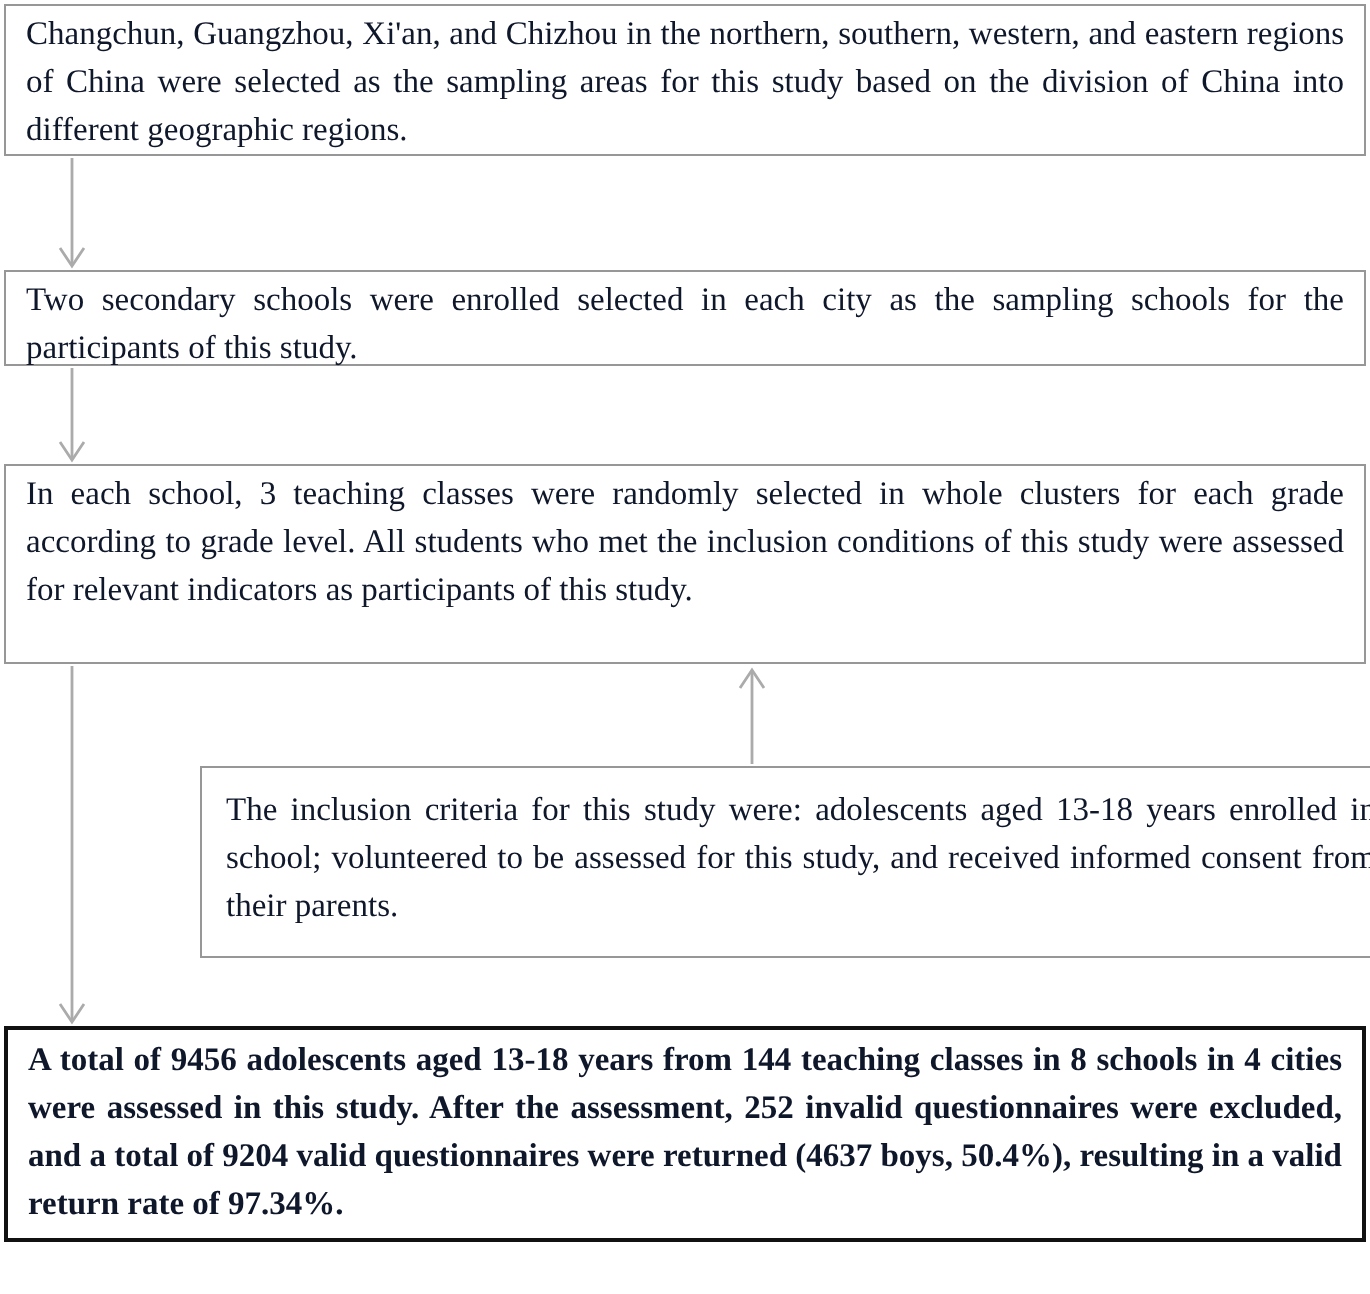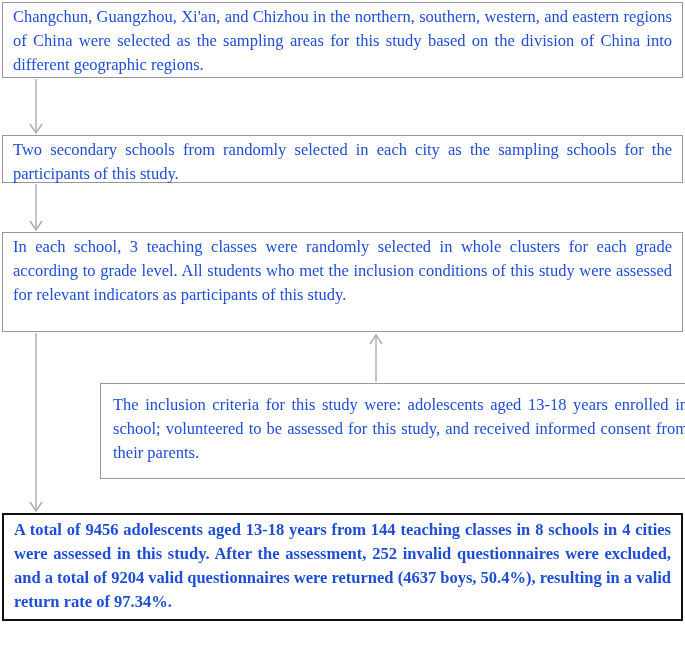--- a/index.html
+++ b/index.html
@@ -13,21 +13,21 @@
     height: 647px;
     background: #ffffff;
     font-family: "Liberation Serif", "DejaVu Serif", serif;
     overflow: hidden;
   }
   .box {
     position: absolute;
     box-sizing: border-box;
     border: 1px solid #979797;
     background: #ffffff;
-    color: #1d4ed8;
+    color: #0f172a;
     font-size: 16.5px;
     line-height: 24px;
     padding: 2px 10px 2px 10px;
     text-align: justify;
   }
   .box--areas   { left: 2px;   top: 2px;   width: 681px; height: 76px; }
   .box--schools { left: 2px;   top: 135px; width: 681px; height: 48px; }
   .box--classes { left: 2px;   top: 232px; width: 681px; height: 100px; }
   .box--inclusion {
     left: 100px; top: 383px; width: 601px; height: 96px;
@@ -77,21 +77,21 @@
     </g>
 
     <g>
       <line x1="376" y1="382" x2="376" y2="336"></line>
       <polyline points="370,344 376,335 382,344"></polyline>
     </g>
   </svg>
 
   <div class="box box--areas">Changchun, Guangzhou, Xi'an, and Chizhou in the northern, southern, western, and eastern regions of China were selected as the sampling areas for this study based on the division of China into different geographic regions.</div>
 
-  <div class="box box--schools">Two secondary schools from randomly selected in each city as the sampling schools for the participants of this study.</div>
+  <div class="box box--schools">Two secondary schools were enrolled selected in each city as the sampling schools for the participants of this study.</div>
 
   <div class="box box--classes">In each school, 3 teaching classes were randomly selected in whole clusters for each grade according to grade level. All students who met the inclusion conditions of this study were assessed for relevant indicators as participants of this study.</div>
 
   <div class="box box--inclusion">The inclusion criteria for this study were: adolescents aged 13-18 years enrolled in school; volunteered to be assessed for this study, and received informed consent from their parents.</div>
 
   <div class="box box--final">A total of 9456 adolescents aged 13-18 years from 144 teaching classes in 8 schools in 4 cities were assessed in this study. After the assessment, 252 invalid questionnaires were excluded, and a total of 9204 valid questionnaires were returned (4637 boys, 50.4%), resulting in a valid return rate of 97.34%.</div>
 
 </div>
 
 </body></html>

